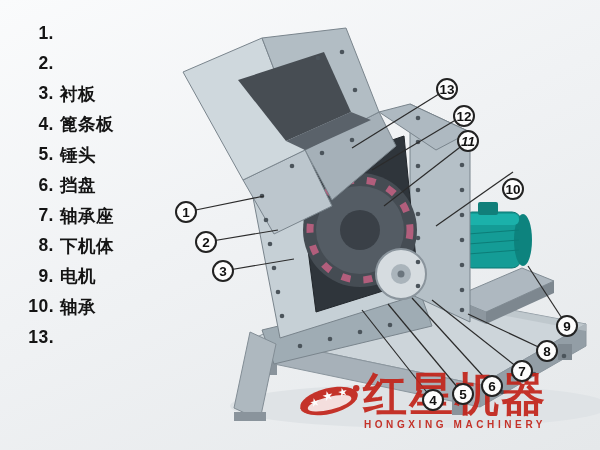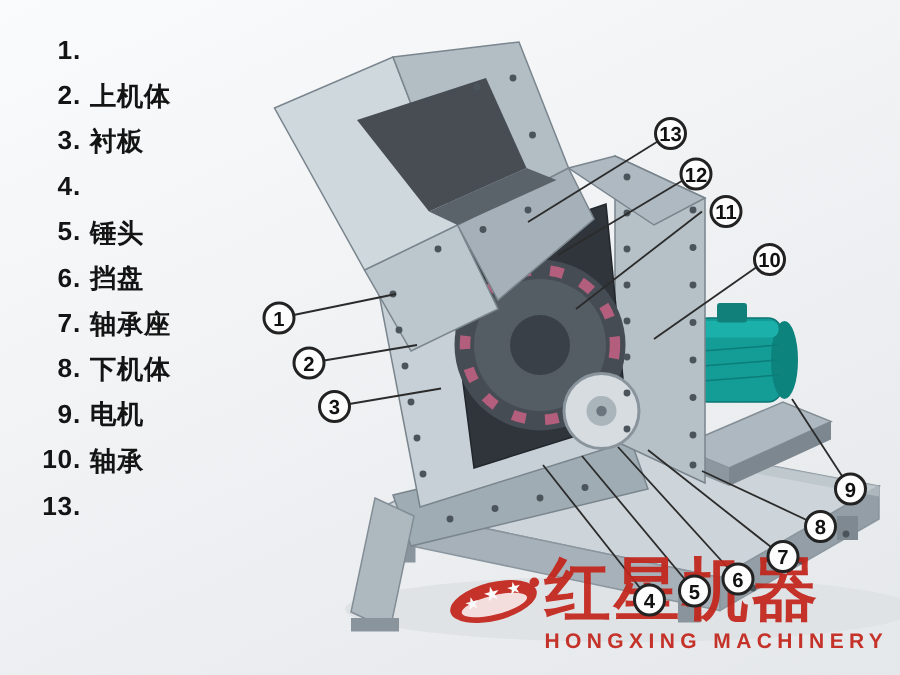--- a/index.html
+++ b/index.html
@@ -24,21 +24,21 @@
     font-size:13.5px; font-weight:700; display:flex; align-items:center;
     justify-content:center; z-index:8; }
 
   
   .logo { position:absolute; left:297px; top:372px; z-index:7;
     display:flex; align-items:flex-start; color:var(--brand-red,#c2251b); opacity:0.93; }
   .logo-emblem { width:64px; height:46px; margin-top:6px; flex:0 0 auto; }
   .logo-text { margin-left:2px; }
   .logo-cn { font-size:44px; line-height:44px; font-weight:900; letter-spacing:2px;
     font-family:"Liberation Sans", sans-serif; transform:scaleY(1.04); }
-  .logo-en { margin-top:3px; font-size:14px; font-weight:700; letter-spacing:3.6px; text-align:center; }
+  .logo-en { margin-top:3px; font-size:10px; font-weight:700; letter-spacing:3.6px; text-align:center; }
 </style>
 </head>
 <body>
 
 <div class="stage">
 
   <svg class="machine-svg" viewBox="0 0 600 450">
     <ellipse cx="420" cy="406" rx="190" ry="22" fill="#dfe3e6"></ellipse>
 
     <g>
@@ -162,28 +162,28 @@
       <line x1="464" y1="115" x2="372" y2="170"></line>
       <line x1="447" y1="89" x2="352" y2="148"></line>
     </svg>
 
   <ul class="parts-list">
       <li class="part-item">
         <span class="part-num">1.</span>
       </li>
       <li class="part-item">
         <span class="part-num">2.</span>
-        <span class="part-label">上机体</span>
       </li>
       <li class="part-item">
         <span class="part-num">3.</span>
         <span class="part-label">衬板</span>
       </li>
       <li class="part-item">
         <span class="part-num">4.</span>
+        <span class="part-label">篦条板</span>
       </li>
       <li class="part-item">
         <span class="part-num">5.</span>
         <span class="part-label">锤头</span>
       </li>
       <li class="part-item">
         <span class="part-num">6.</span>
         <span class="part-label">挡盘</span>
       </li>
       <li class="part-item">
@@ -210,22 +210,22 @@
   <div id="callouts-layer">
       <div class="callout" style="left: 175px; top: 201px;">1</div>
       <div class="callout" style="left: 195px; top: 231px;">2</div>
       <div class="callout" style="left: 212px; top: 260px;">3</div>
       <div class="callout" style="left: 422px; top: 389px;">4</div>
       <div class="callout" style="left: 452px; top: 383px;">5</div>
       <div class="callout" style="left: 481px; top: 375px;">6</div>
       <div class="callout" style="left: 511px; top: 360px;">7</div>
       <div class="callout" style="left: 536px; top: 340px;">8</div>
       <div class="callout" style="left: 556px; top: 315px;">9</div>
-      <div class="callout" style="left: 502px; top: 162px;">10</div>
-      <div class="callout" style="left: 473px; top: 130px;">11</div>
+      <div class="callout" style="left: 502px; top: 178px;">10</div>
+      <div class="callout" style="left: 457px; top: 130px; font-style: italic;">11</div>
       <div class="callout" style="left: 453px; top: 105px;">12</div>
       <div class="callout" style="left: 436px; top: 78px;">13</div>
     </div>
 
   <div class="logo">
     <svg class="logo-emblem" viewBox="0 0 80 56">
       <g transform="rotate(-14 40 28)">
         <ellipse cx="40" cy="28" rx="37" ry="16" style="fill:var(--brand-red,#c2251b)"></ellipse>
         <ellipse cx="40" cy="31" rx="28" ry="8" fill="#ffffff" opacity="0.85"></ellipse>
         <text x="16" y="30" font-size="14" fill="#ffffff" style="font-family:'DejaVu Sans',sans-serif">★</text>

